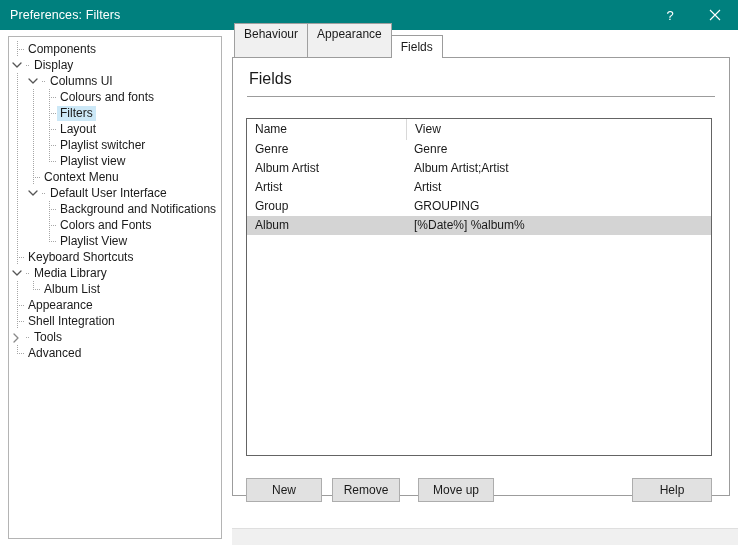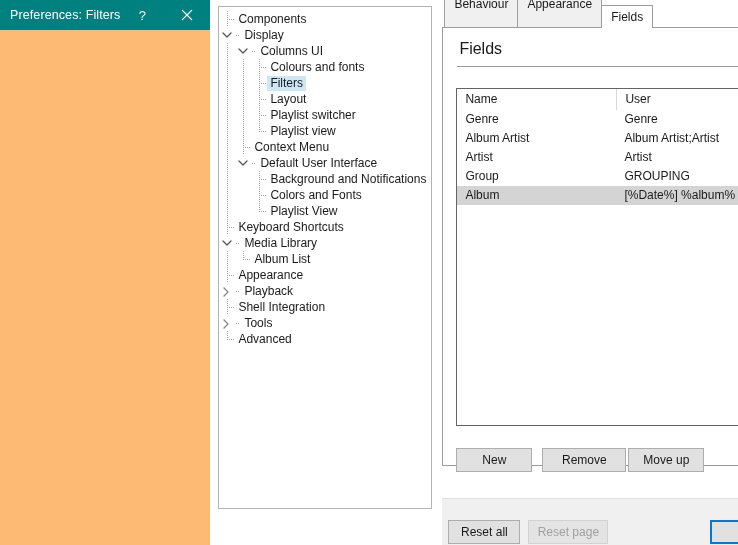--- a/index.html
+++ b/index.html
@@ -15,24 +15,24 @@
     background: #ffffff;
     overflow: hidden;
     -webkit-font-smoothing: antialiased;
   }
 
   
   .window {
     position: relative;
     width: 738px;
     height: 545px;
-    background: #fdba74;
-    box-sizing: border-box;
-    display: flex;
-    flex-direction: row;
+    background: #3b82f6;
+    box-sizing: border-box;
+    display: flex;
+    flex-direction: column;
   }
 
   
   .titlebar {
     height: 30px;
     background: #00807e;
     display: flex;
     align-items: center;
     flex: 0 0 30px;
   }
@@ -307,21 +307,21 @@
     justify-content: center;
     white-space: nowrap;
     margin-top: 12px;
   }
   .btn.disabled { color: #a0a0a0; background: #e4e4e4; border-color: #d2d2d2; }
   .btn.focus {
     border: 2px solid #0078d7;
   }
   .btn-row .btn { position: absolute; top: 0; }
   #btn-new       { left: 0px;   width: 76px; }
-  #btn-remove    { left: 86px;  width: 84px; }
+  #btn-remove    { left: 86px;  width: 68px; }
   #btn-moveup    { left: 172px; width: 76px; }
   #btn-movedown  { left: 258px; width: 82px; }
   #btn-help      { left: 386px; width: 80px; }
 
   
   .footer {
     position: absolute;
     left: 232px;
     top: 498px;
     width: 506px;
@@ -475,29 +475,20 @@
           <div class="tree-row">
             <span class="guide vline"></span>
             <span class="guide elbow"></span>
             <span class="tree-label">Album List</span>
           </div>
           <div class="tree-row">
             <span class="guide tee"></span>
             <span class="tree-label">Appearance</span>
           </div>
           <div class="tree-row">
-            <span class="expander">
-              <svg width="8" height="10" viewBox="0 0 8 10" aria-hidden="true">
-                <path d="M2 1 L6 5 L2 9" stroke="#888" stroke-width="1.3" fill="none" stroke-linecap="round" stroke-linejoin="round"></path>
-              </svg>
-            </span>
-            <span class="dotdash"></span>
-            <span class="tree-label">Playback</span>
-          </div>
-          <div class="tree-row">
             <span class="guide tee"></span>
             <span class="tree-label">Shell Integration</span>
           </div>
           <div class="tree-row">
             <span class="expander">
               <svg width="8" height="10" viewBox="0 0 8 10" aria-hidden="true">
                 <path d="M2 1 L6 5 L2 9" stroke="#888" stroke-width="1.3" fill="none" stroke-linecap="round" stroke-linejoin="round"></path>
               </svg>
             </span>
             <span class="dotdash"></span>
@@ -519,21 +510,21 @@
         </div>
 
       <div class="tab-body">
         <div class="panel-title">Fields</div>
         <div class="panel-rule"></div>
       </div>
 
       <div class="listview">
         <div class="lv-head">
           <div class="col col-name">Name</div>
-          <div class="col col-field">User</div>
+          <div class="col col-field">View</div>
         </div>
         <div id="lv-rows">
             <div class="lv-row">
               <span class="cell col-name">Genre</span>
               <span class="cell col-field">Genre</span>
             </div>
             <div class="lv-row">
               <span class="cell col-name">Album Artist</span>
               <span class="cell col-field">Album Artist;Artist</span>
             </div>

